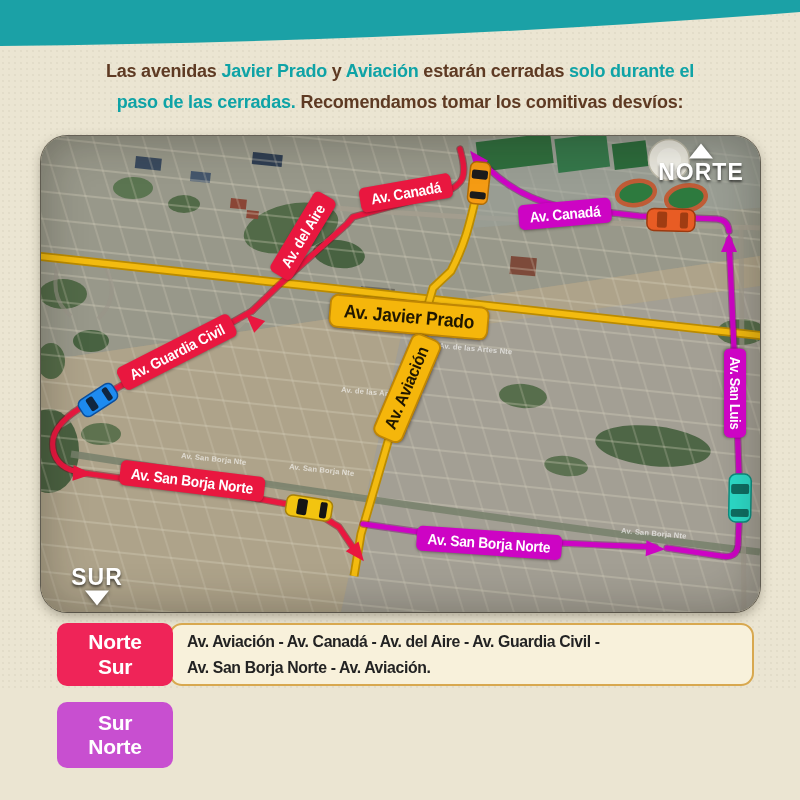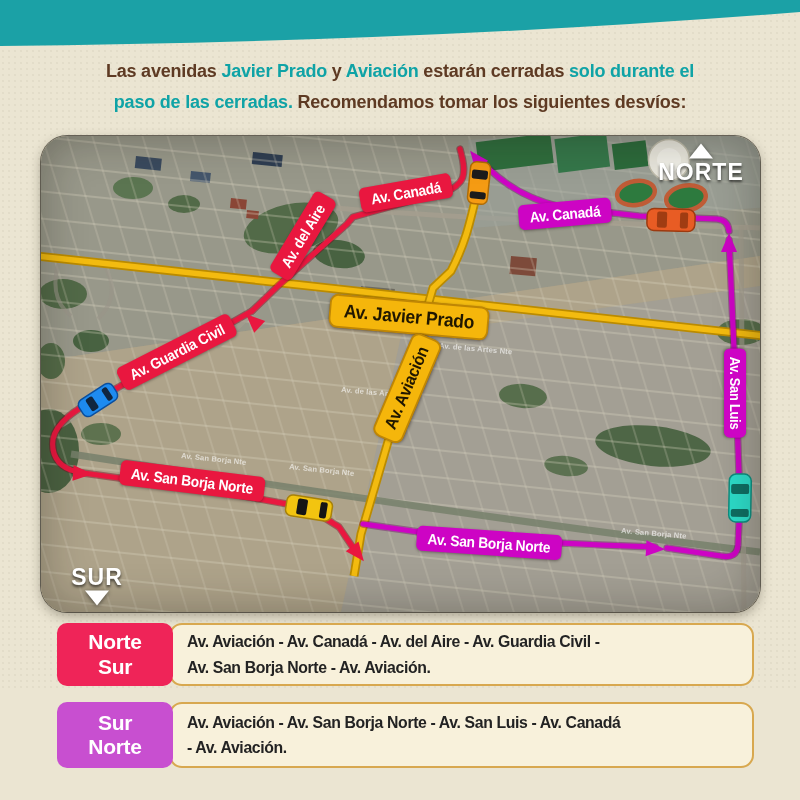--- a/index.html
+++ b/index.html
@@ -61,21 +61,21 @@
 <body>
 
 <div class="poster">
 
   <svg class="band" width="800" height="60">
     <path d="M0,0 H800 V12 Q420,42 0,46 Z" fill="#1ba1a6"></path>
   </svg>
 
   <div class="headline">
     <div class="hl-line"><span class="hl-b">Las avenidas </span><span class="hl-t">Javier Prado</span><span class="hl-b"> y </span><span class="hl-t">Aviación</span><span class="hl-b"> estarán cerradas </span><span class="hl-t">solo durante el</span></div>
-    <div class="hl-line"><span class="hl-t">paso de las cerradas.</span><span class="hl-b"> Recomendamos tomar los siguientes desvíos:</span></div>
+    <div class="hl-line"><span class="hl-t">paso de las cerradas.</span><span class="hl-b"> Recomendamos tomar los comitivas desvíos:</span></div>
   </div>
 
   <div class="map">
     <svg id="map-svg" viewBox="0 0 719 476" width="719" height="476">
       <defs>
         <pattern id="pA" patternUnits="userSpaceOnUse" width="27" height="27" patternTransform="rotate(6)">
           <line x1="0" y1="1" x2="27" y2="1" stroke="#ded8c4" stroke-width="1.4"></line>
         </pattern>
         <pattern id="pB" patternUnits="userSpaceOnUse" width="24" height="24" patternTransform="rotate(-17)">
           <line x1="1" y1="0" x2="1" y2="24" stroke="#d8d2c0" stroke-width="1.2"></line>
@@ -246,23 +246,19 @@
       <div class="route-line">Av. Aviación - Av. Canadá - Av. del Aire - Av. Guardia Civil -</div>
       <div class="route-line">Av. San Borja Norte - Av. Aviación.</div>
     </div>
     <div class="dir-box red">
       <div>Norte</div>
       <div>Sur</div>
     </div>
   </div>
 
   <div class="legend-row row2">
-    <div class="route-box">
-      <div class="route-line">Av. Aviación - Av. San Borja Norte - Av. San Luis - Av. Canadá</div>
-      <div class="route-line">- Av. Aviación.</div>
-    </div>
     <div class="dir-box magenta">
       <div>Sur</div>
       <div>Norte</div>
     </div>
   </div>
 
 </div>
 
 </body></html>

